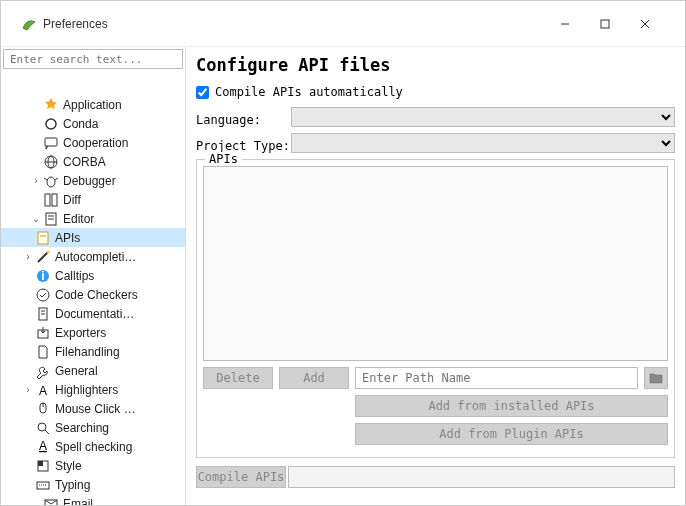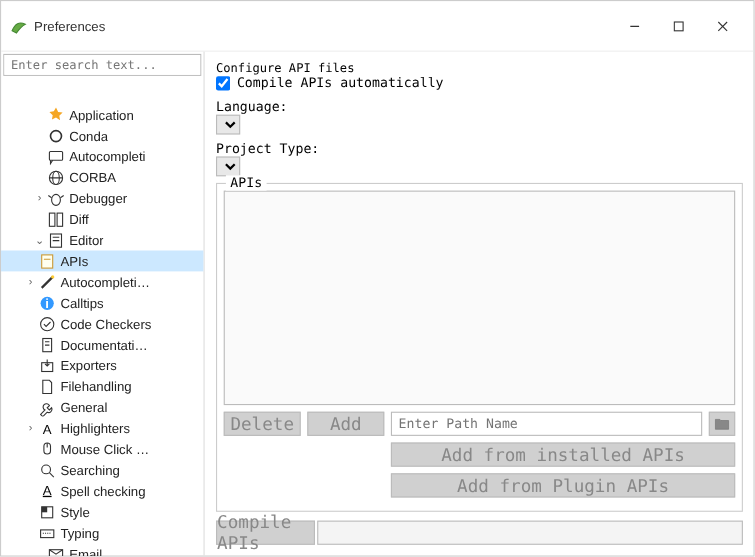--- a/index.html
+++ b/index.html
@@ -1,46 +1,46 @@
 <!DOCTYPE html>
 <html><head>
 <meta charset="utf-8">
 <style>
 * { box-sizing: border-box; margin: 0; padding: 0; font-family: "Segoe UI", Tahoma, sans-serif; font-size: 12px; }
 body { background: #fff; width: 686px; height: 506px; overflow: hidden; border: 1px solid #ccc; }
-.titlebar { height: 46px; display: flex; align-items: center; padding: 0 8px; border-bottom: 1px solid #eee; }
+.titlebar { height: 46px; display: flex; align-items: center; padding: 0 20px; border-bottom: 1px solid #eee; }
 .titlebar .app-icon { width: 16px; height: 16px; margin-right: 6px; }
 .titlebar .title { flex: 1; font-size: 12px; color: #333; }
 .winbtn { width: 40px; height: 28px; display: flex; align-items: center; justify-content: center; color: #333; }
 .winbtn svg { width: 10px; height: 10px; }
 .content { display: flex; height: calc(100% - 30px); }
 .sidebar { width: 185px; border-right: 1px solid #ddd; display: flex; flex-direction: column; gap: 22px; }
 .search { border: 1px solid #bbb; margin: 2px; height: 20px; }
 .search input { width: 100%; height: 100%; border: none; outline: none; padding: 0 6px; font-family: "Consolas", monospace; font-size: 11px; color: #999; }
 .tree { flex: 1; overflow: auto; padding: 2px 0; }
 .tree-item { display: flex; align-items: center; height: 19px; padding-left: 4px; cursor: pointer; white-space: nowrap; }
 .tree-item.selected { background: #cce8ff; }
 .tree-item .expand { width: 14px; height: 14px; display: flex; align-items: center; justify-content: center; color: #666; font-size: 10px; }
 .tree-item .icon { width: 16px; height: 16px; margin-right: 4px; display: flex; align-items: center; justify-content: center; }
 .tree-item .label { color: #222; font-size: 12px; overflow: hidden; text-overflow: ellipsis; }
 .indent-0 { padding-left: 4px; margin-left: 24px; }
 .indent-1 { padding-left: 20px; }
 .main { flex: 1; padding: 8px 10px; overflow: auto; position: relative; }
-.main h3 { font-family: "Consolas", monospace; font-size: 11px; font-weight: normal; }
+.main h3 { font-family: "Consolas", monospace; font-size: 17px; font-weight: bold; margin-bottom: 10px; }
 .checkrow { display: flex; align-items: flex-end; margin-bottom: 8px; }
 .checkrow input { margin-right: 6px; }
 .checkrow label { font-family: "Consolas", monospace; font-size: 12px; }
-.formrow { display: flex; align-items: flex-start; margin-bottom: 6px; flex-direction: column; }
+.formrow { display: flex; align-items: flex-end; margin-bottom: 6px; }
 .formrow .flabel { width: 95px; font-family: "Consolas", monospace; font-size: 12px; }
 .formrow select { flex: 1; height: 20px; background: #e8e8e8; border: 1px solid #bbb; }
 .group { border: 1px solid #ccc; padding: 6px; position: relative; margin-top: 6px; }
 .group-title { position: absolute; top: -8px; left: 8px; background: #fff; padding: 0 4px; font-family: "Consolas", monospace; font-size: 12px; }
 .apis-list { height: 195px; border: 1px solid #bbb; background: #fafafa; margin-bottom: 6px; }
 .btnrow { display: flex; gap: 6px; margin-bottom: 6px; align-items: stretch; }
-.btn { height: 22px; background: #d0d0d0; border: 1px solid #bbb; color: #888; display: flex; align-items: center; justify-content: center; font-family: "Consolas", monospace; font-size: 16px; cursor: pointer; }
+.btn { height: 22px; background: #d0d0d0; border: 1px solid #bbb; color: #888; display: flex; align-items: center; justify-content: center; font-family: "Consolas", monospace; font-size: 12px; cursor: pointer; }
 .btn.w1 { width: 70px; }
 .btn.wf { flex: 1; }
 .pathinput { flex: 1; height: 22px; border: 1px solid #bbb; padding: 0 6px; font-family: "Consolas", monospace; font-size: 12px; color: #999; background: #fff; }
 .browse { width: 24px; height: 22px; border: 1px solid #bbb; background: #d0d0d0; display: flex; align-items: center; justify-content: center; }
 .compilerow { display: flex; gap: 2px; margin-top: 8px; }
 .compilerow .btn { width: 90px; }
 .compilerow .readout { flex: 1; height: 22px; border: 1px solid #bbb; background: #f4f4f4; }
 .hscroll { position: absolute; bottom: 0; left: 0; right: 0; height: 14px; display: flex; align-items: center; justify-content: space-between; background: #f0f0f0; border-top: 1px solid #ddd; color: #888; padding: 0 2px; }
 </style>
 </head>
@@ -97,21 +97,21 @@
           <span class="label">Conda</span>
         </div>
         <div class="tree-item indent-0">
           <span class="expand"></span>
           <span class="icon">
             <svg viewBox="0 0 16 16">
               <rect x="2" y="3" width="12" height="8" rx="1" fill="none" stroke="#333"></rect>
               <path d="M5 11l-2 3v-3" fill="none" stroke="#333"></path>
             </svg>
           </span>
-          <span class="label">Autocompleti</span>
+          <span class="label">Cooperation</span>
         </div>
         <div class="tree-item indent-0">
           <span class="expand"></span>
           <span class="icon">
             <svg viewBox="0 0 16 16">
               <circle cx="8" cy="8" r="6" fill="none" stroke="#333"></circle>
               <ellipse cx="8" cy="8" rx="3" ry="6" fill="none" stroke="#333"></ellipse>
               <line x1="2" y1="8" x2="14" y2="8" stroke="#333"></line>
             </svg>
           </span>

